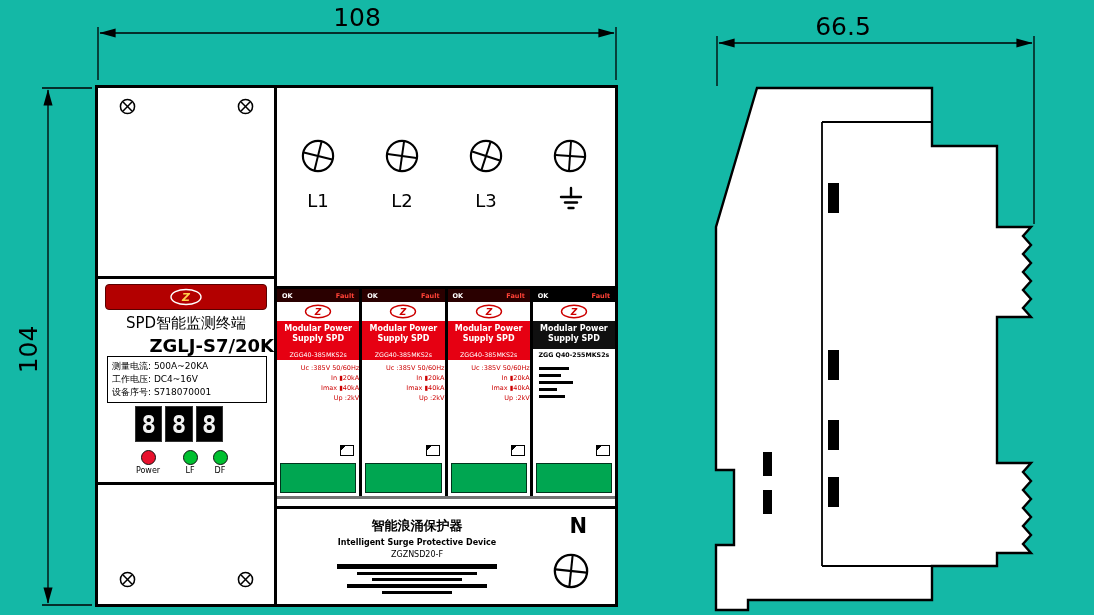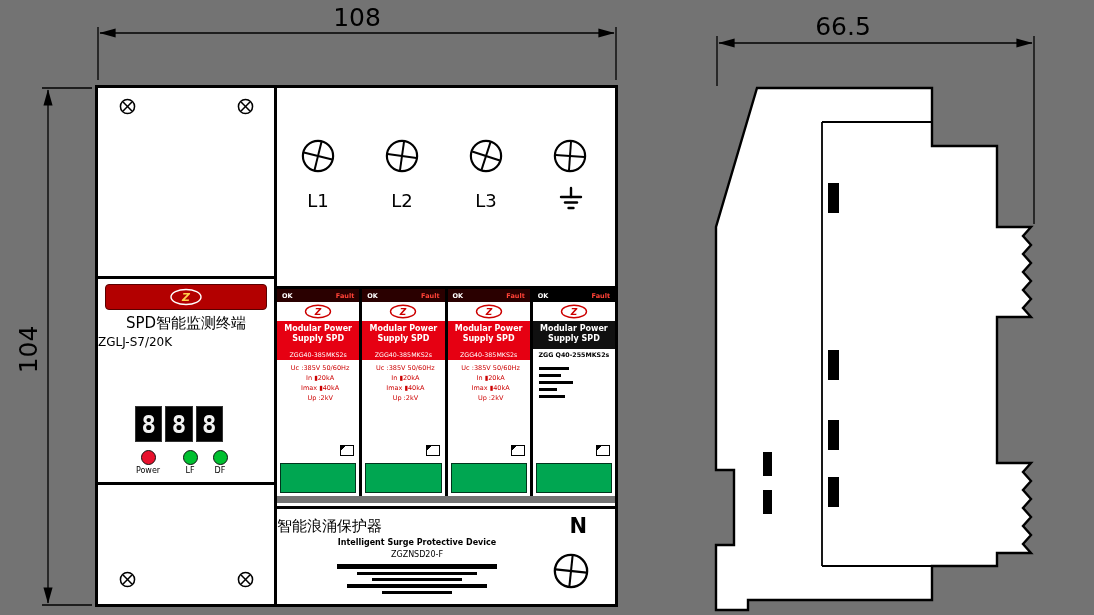--- a/index.html
+++ b/index.html
@@ -1,71 +1,71 @@
 <!DOCTYPE html>
 <html><head>
 <meta charset="utf-8">
 <style>
   html,body{margin:0;padding:0;background:#fff}
-  .canvas{position:relative;width:1094px;height:615px;background:#737373;
+  .canvas{position:relative;width:1094px;height:615px;background:#14b8a6;
     font-family:"DejaVu Sans","Liberation Sans",sans-serif;color:#000;overflow:hidden}
   .abs{position:absolute}
   svg.overlay{position:absolute;left:0;top:0;pointer-events:none}
   .dim-label{position:absolute;font-size:25px;color:#000;text-align:center;white-space:nowrap}
   .dim-label.vert{transform:rotate(-90deg)}
 
   
   .front{position:absolute;left:95px;top:85px;width:517px;height:516px;border:3px solid #000;background:#fff}
   .leftcol{position:absolute;left:0;top:0;width:176px;height:516px;border-right:3px solid #000}
   .divider{position:absolute;left:0;width:100%;height:3px;background:#000}
   .screw17{position:absolute;width:17px;height:17px}
   .banner{position:absolute;left:7px;top:196px;width:160px;height:24px;background:#b30000;
     border-radius:4px;display:flex;align-items:center;justify-content:center;border:1px solid #5a0000}
   .mon-title{position:absolute;top:226px;left:0;width:100%;text-align:center;font-size:15px;font-weight:normal}
-  .mon-model{position:absolute;top:247px;left:0;width:100%;text-align:left;font-size:12px;font-weight:normal}
+  .mon-model{position:absolute;top:247px;left:0;width:100%;text-align:right;font-size:18px;font-weight:bold}
   .mon-specs{position:absolute;top:268px;left:9px;width:150px;border:1px solid #000;
     font-size:9px;line-height:13px;padding:3px 4px;white-space:nowrap}
   .display{position:absolute;top:318px;left:37px;width:88px;height:36px;display:flex;gap:3px}
   .digit{flex:1;background:#000;color:#f2f2f2;text-align:center;
     font-family:"DejaVu Sans Mono","Liberation Mono",monospace;font-weight:bold;font-size:24px;line-height:36px;border:1px solid #333}
   .led{position:absolute;top:362px;width:13px;height:13px;border-radius:50%;border:1.5px solid #111}
   .led-label{position:absolute;top:378px;font-size:8px;font-weight:normal;text-align:center}
 
   .rightarea{position:absolute;left:179px;top:18px;width:268px;height:516px}
   .tlabel{position:absolute;top:84px;width:60px;text-align:center;font-size:18px}
   .screw36{position:absolute;width:36px;height:36px}
 
   .modules{position:absolute;left:0;top:180px;width:338px;height:207px;
-    border-top:3px solid #000;border-bottom:7px solid #737373;display:flex}
+    border-top:3px solid #000;border-bottom:3px solid #737373;display:flex}
   .module{flex:1;position:relative;background:#fff;border-right:3px solid #000;display:flex;flex-direction:column}
   .module:last-child{border-right:none}
   .mod-status{height:13px;display:flex;justify-content:space-between;align-items:center;
     padding:0 5px;font-size:6.5px;font-weight:bold}
   .module-red .mod-status{background:#2a0000}
   .module-black .mod-status{background:#000}
   .mod-status .ok{color:#fff}
   .mod-status .fault{color:#ff4136}
   .mod-logo{height:19px;display:flex;align-items:center;justify-content:center;background:#fff}
   .mod-band{height:25px;color:#fff;font-size:8px;font-weight:bold;text-align:center;
     line-height:10px;padding-top:3px}
   .module-red .mod-band{background:#e60012}
   .module-black .mod-band{background:#101010}
   .mod-model{height:11px;font-size:6.3px;text-align:center;line-height:11px;white-space:nowrap;overflow:hidden}
   .module-red .mod-model{background:#e60012;color:#fff}
   .module-black .mod-model{background:#fff;color:#000;font-weight:bold}
   .mod-specs{position:relative;height:103px;padding:3px 0 0 4px;font-size:6.5px;
-    line-height:10px;color:#cc0000;text-align:center}
+    line-height:10px;color:#cc0000;text-align:right}
   .mod-bars{padding-top:4px}
   .mod-bars div{background:#000;height:3px;margin:0 0 4px 2px}
   .mod-window{position:absolute;right:5px;bottom:40px;width:12px;height:9px;border:1.5px solid #000;
     background:linear-gradient(135deg,#000 22%,transparent 22%)}
   .mod-green{position:absolute;bottom:3px;left:3px;right:3px;height:28px;background:#00a651;border:1.5px solid #00341c}
 
   .bottompanel{position:absolute;left:0;top:400px;width:338px;height:113px;border-top:3px solid #000}
-  .bp-title{position:absolute;top:8px;left:0;width:280px;font-size:15px;font-weight:normal}
+  .bp-title{position:absolute;top:8px;left:0;width:280px;text-align:center;font-size:13px;font-weight:bold}
   .bp-sub{position:absolute;top:29px;left:0;width:280px;text-align:center;font-size:8px;font-weight:bold}
   .bp-model{position:absolute;top:41px;left:0;width:280px;text-align:center;font-size:8px}
   .bp-bars{position:absolute;top:55px;left:55px;width:170px}
   .bp-bars div{background:#000;margin:0 auto 3px auto}
   .bp-n{position:absolute;right:28px;top:5px;font-size:21px;font-weight:bold}
 </style>
 </head>
 <body>
 
 <div class="canvas">
@@ -137,20 +137,25 @@
       <div class="banner">
         <svg width="34" height="18" viewBox="0 0 34 18">
           <ellipse cx="17" cy="9" rx="15" ry="7.5" fill="none" stroke="#fff" stroke-width="1.4"></ellipse>
           <text x="17" y="13" text-anchor="middle" font-size="11" font-style="italic" font-weight="bold" fill="#ffd24d">Z</text>
         </svg>
       </div>
 
       <div class="mon-title">SPD智能监测终端</div>
       <div class="mon-model">ZGLJ-S7/20K</div>
 
+      <div class="mon-specs">
+        <div>测量电流: 500A~20KA</div>
+        <div>工作电压: DC4~16V</div>
+        <div>设备序号: S718070001</div>
+      </div>
 
       <div class="display">
         <div class="digit">8</div>
         <div class="digit">8</div>
         <div class="digit">8</div>
       </div>
 
       <div class="led" style="left:43px;background:#e8112d"></div>
       <div class="led" style="left:85px;background:#00c030"></div>
       <div class="led" style="left:115px;background:#00c030"></div>

